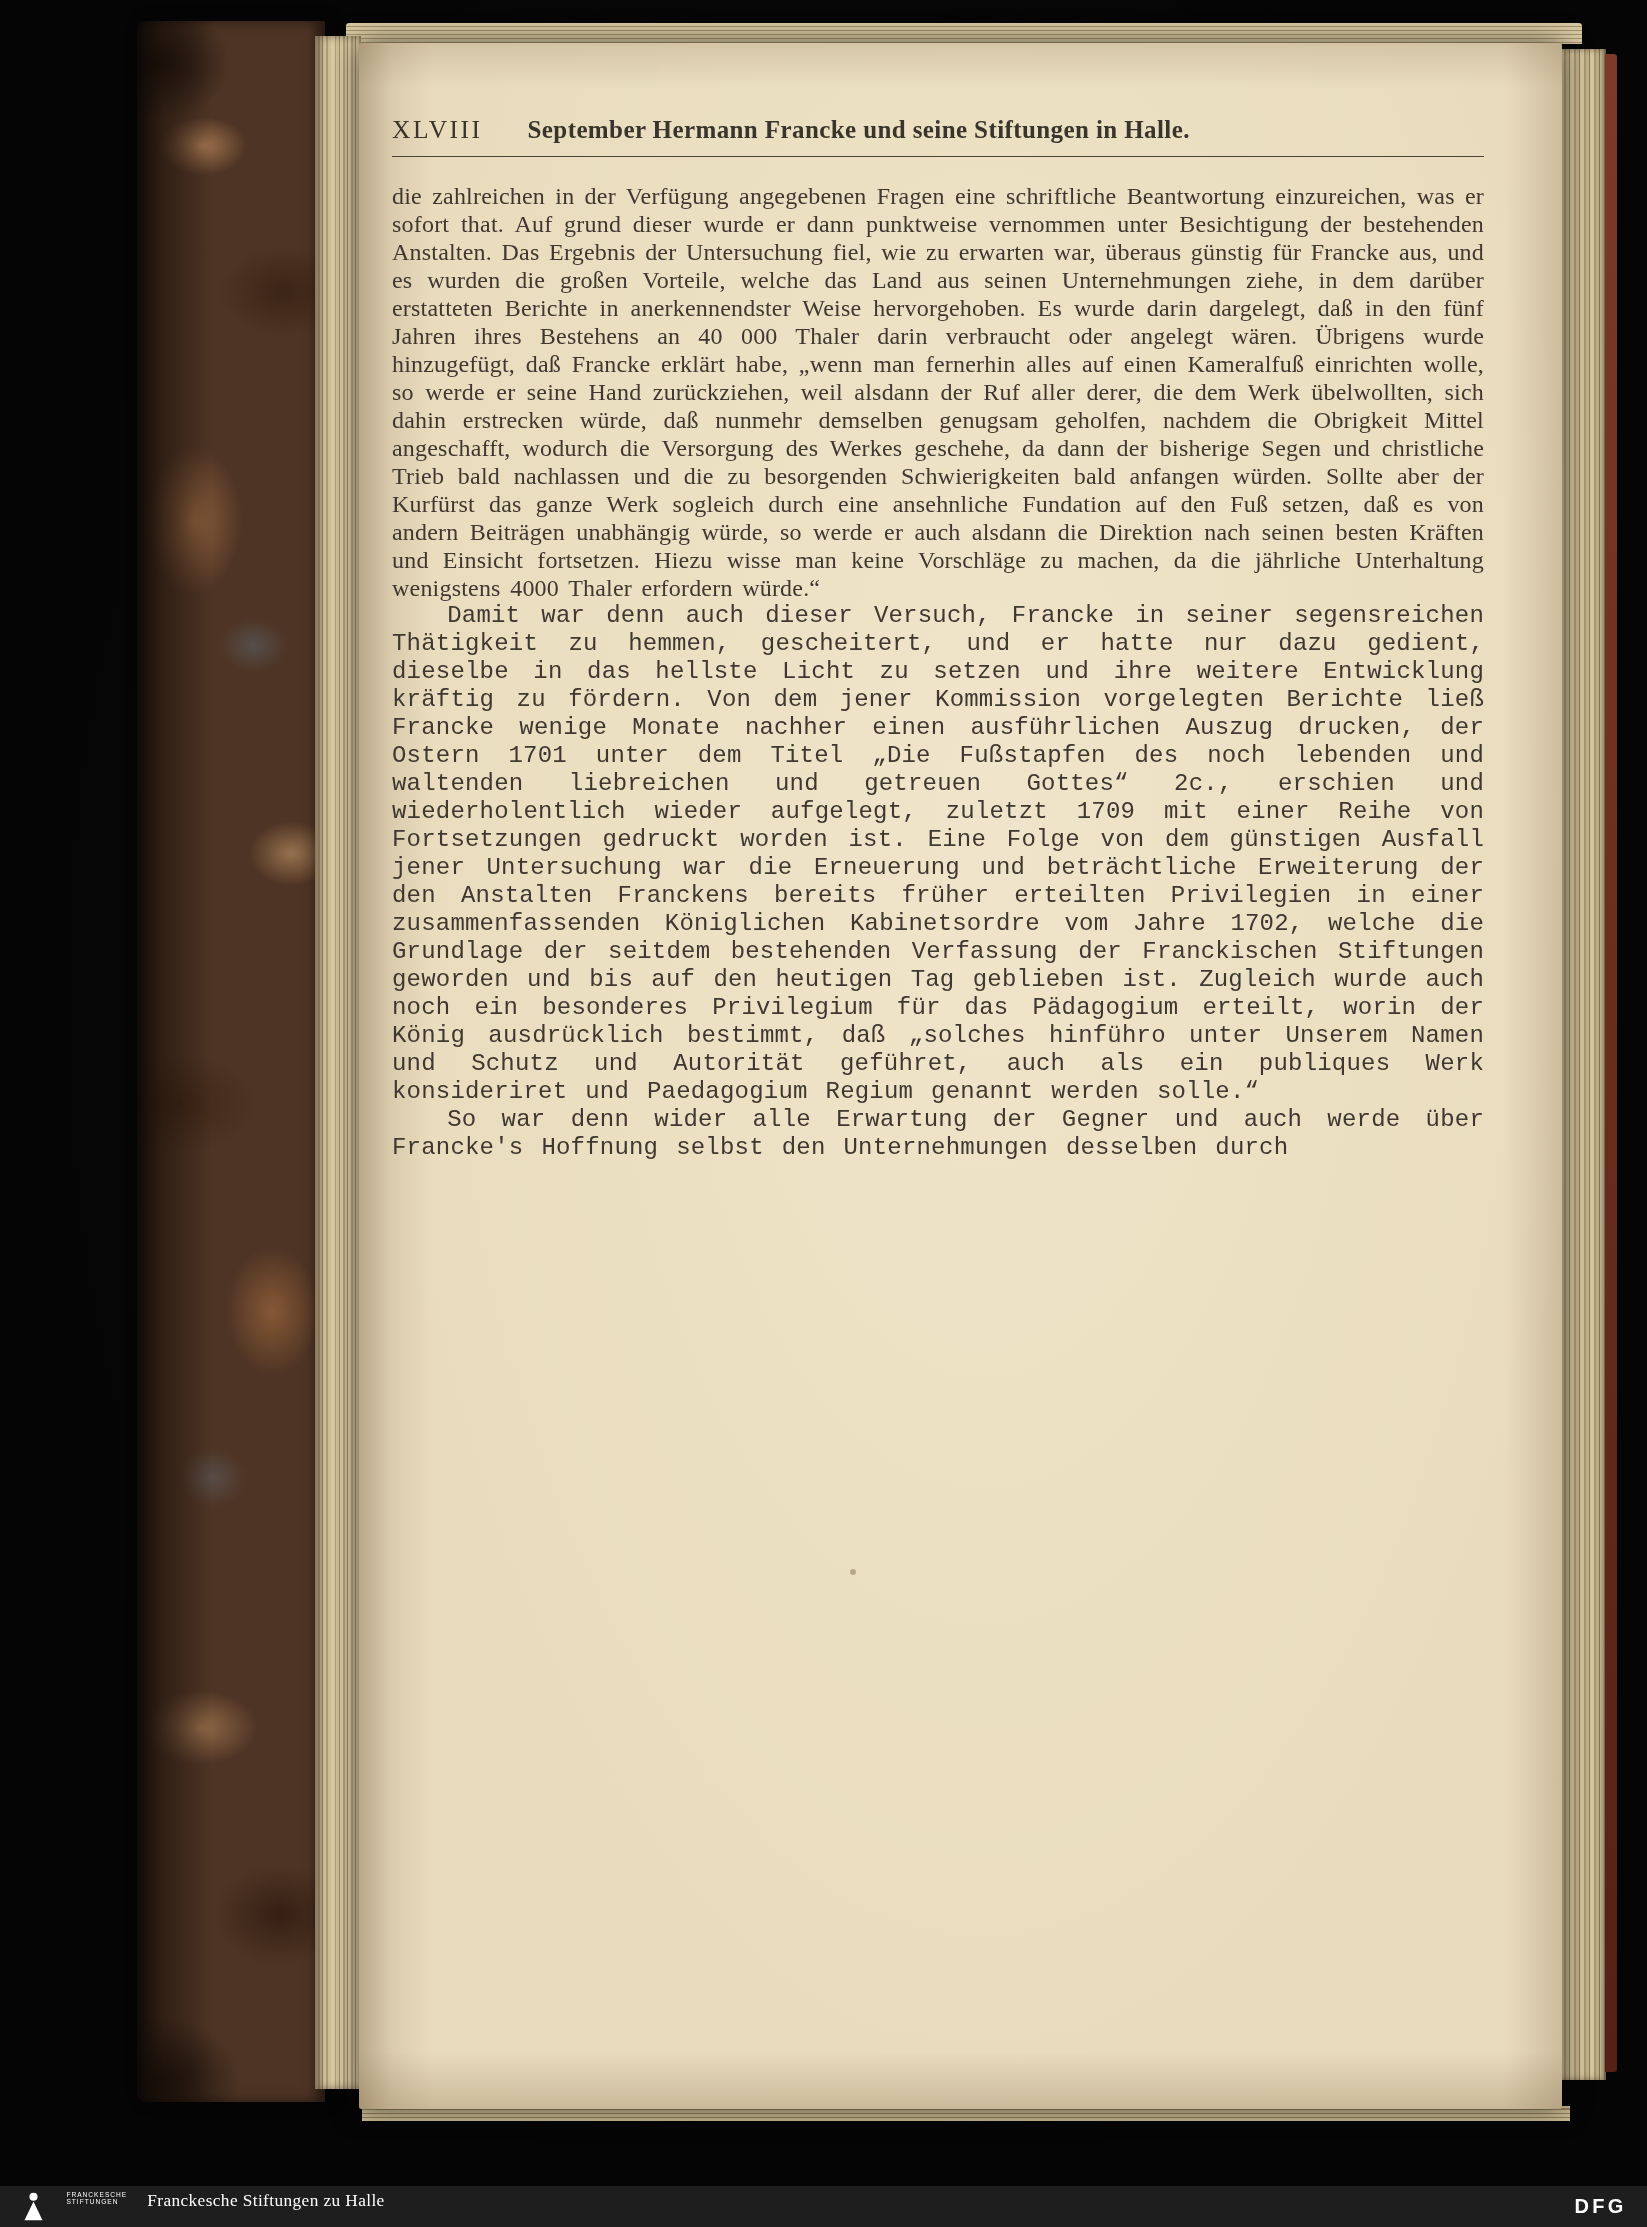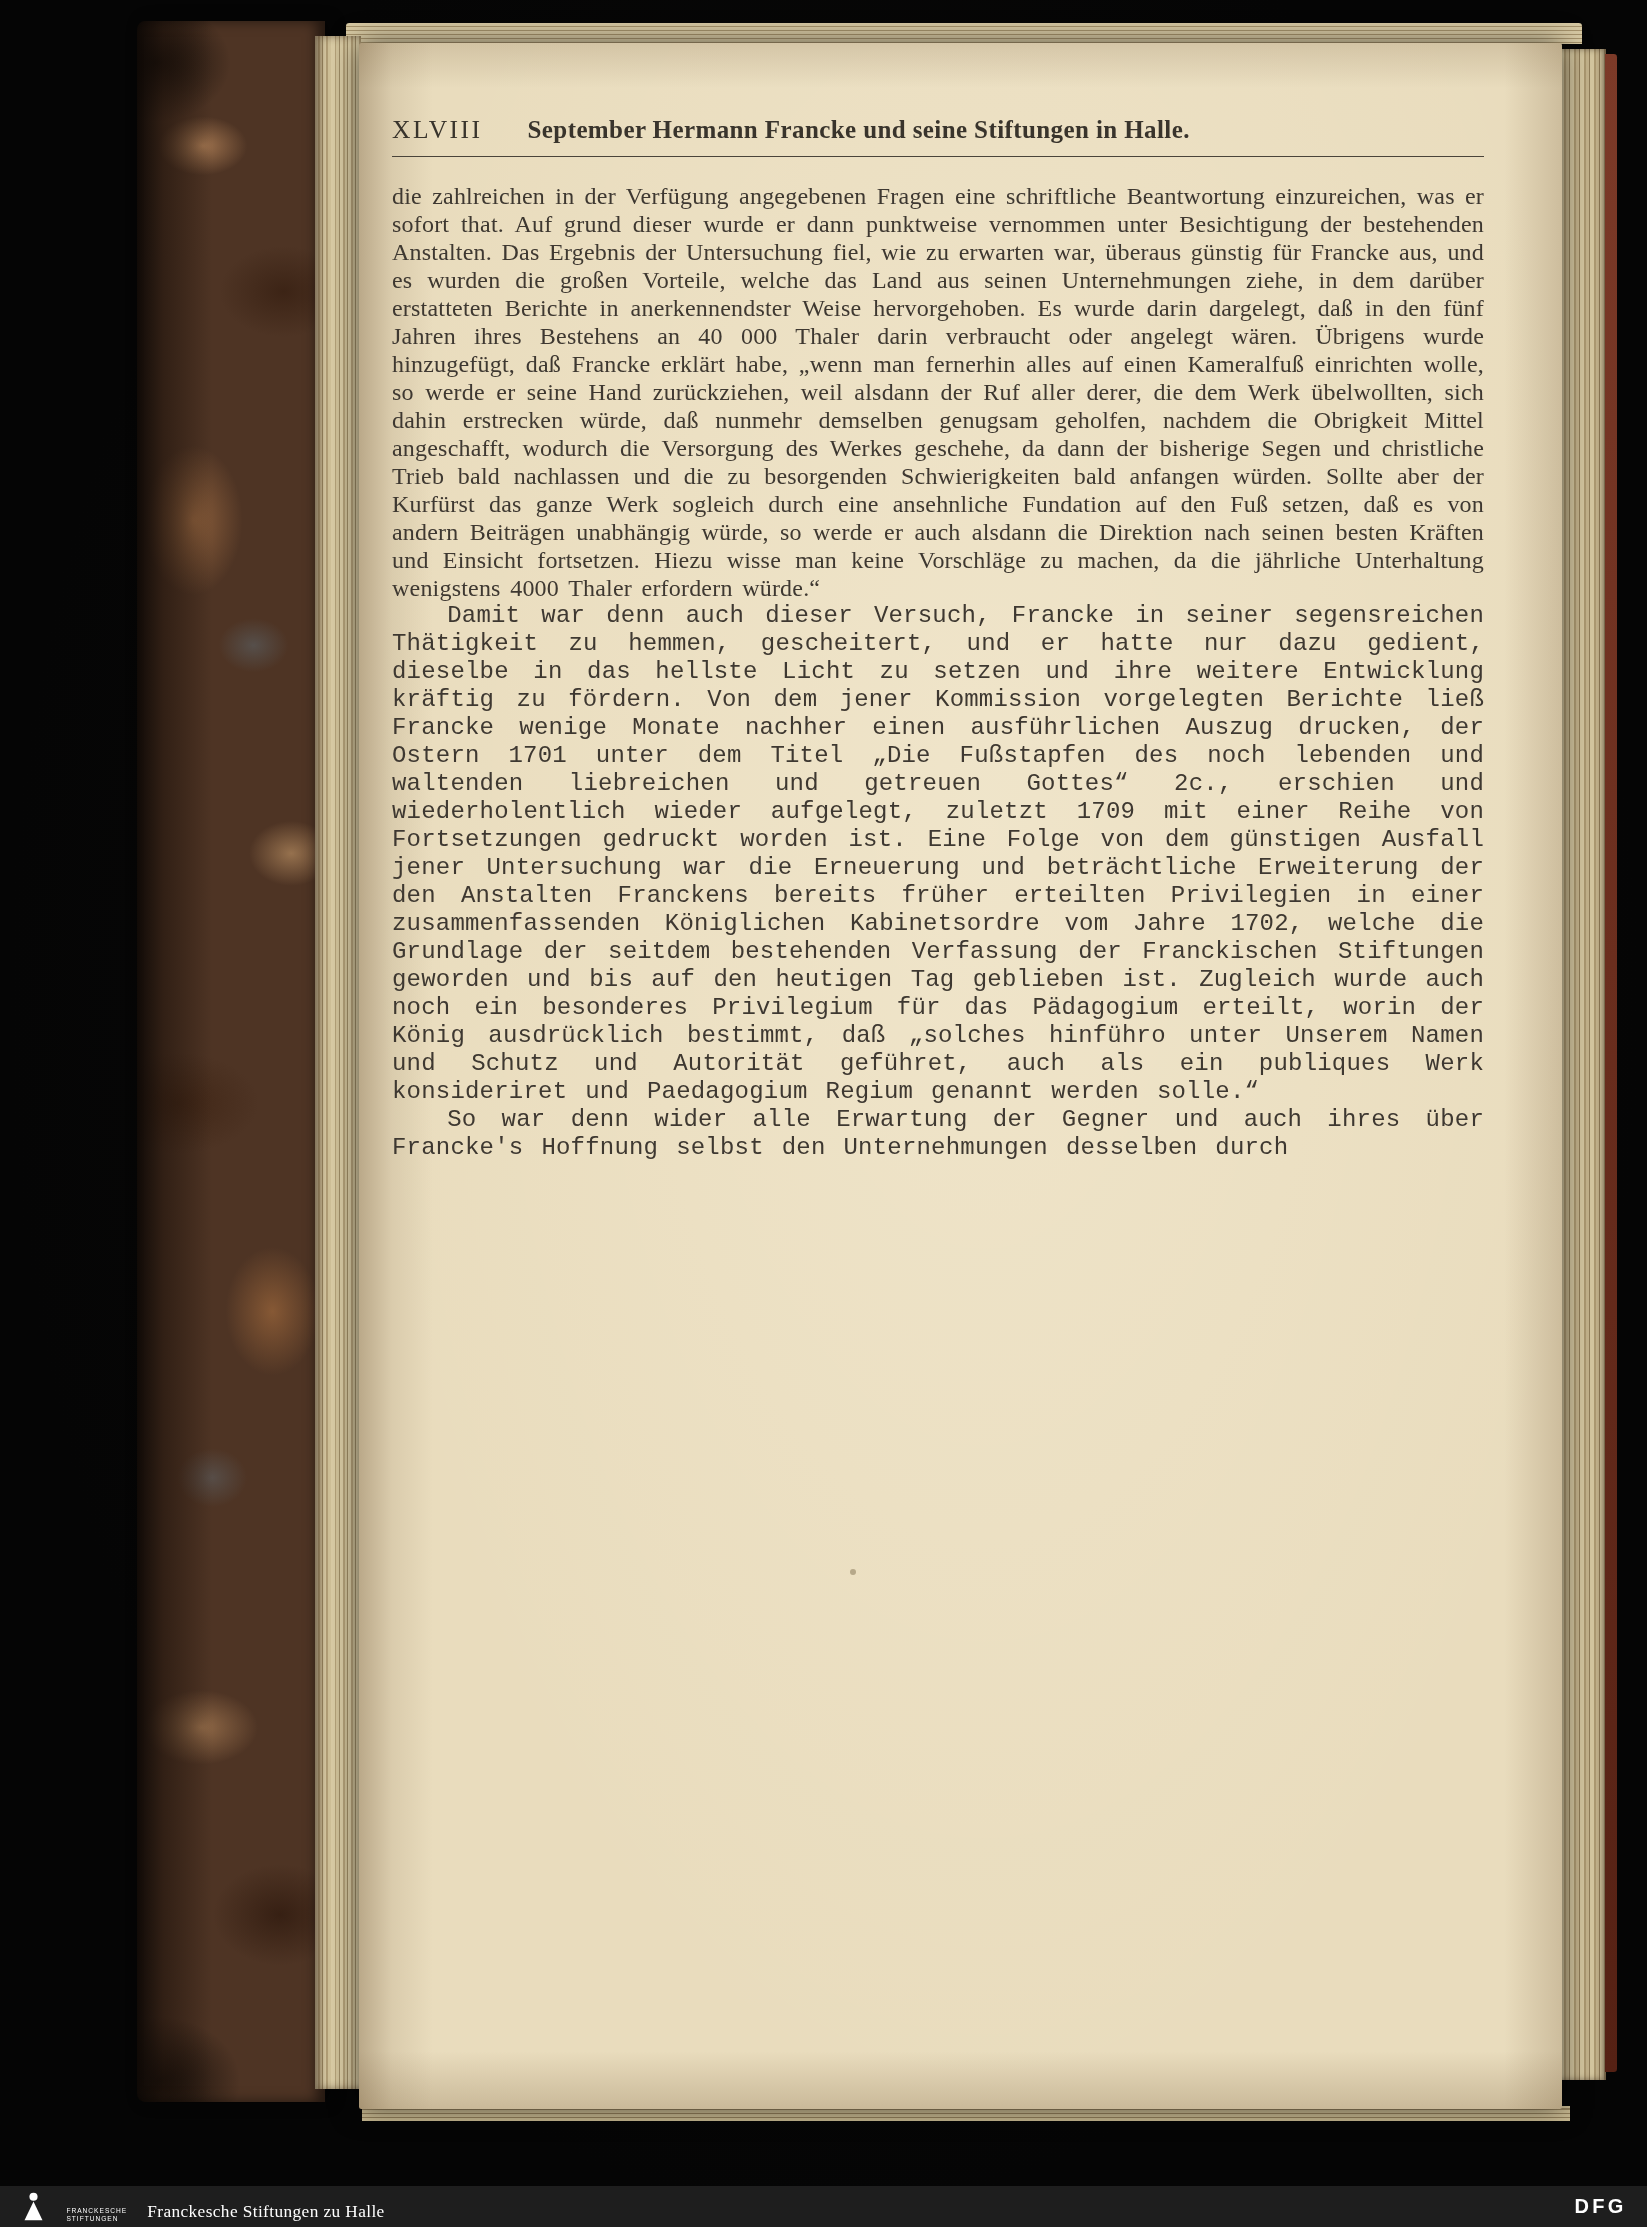--- a/index.html
+++ b/index.html
@@ -164,21 +164,21 @@
     width: 1648px; height: 41px;
     background: #1e1e1e;
     display: flex;
     align-items: center;
     justify-content: space-between;
     box-sizing: border-box;
     padding: 0 21.4px;
   }
   .footer-left {
     display: flex;
-    align-items: flex-end;
+    align-items: flex-start;
     gap: 20px;
   }
   .fs-logo { display: flex; align-items: center; }
   .fs-logo-text {
     display: flex;
     flex-direction: column;
     font-family: "Liberation Sans", sans-serif;
     font-size: 6.6px;
     letter-spacing: 1px;
     line-height: 7.4px;
@@ -212,21 +212,21 @@
 
   <div class="page">
     <div class="page-header">
       <span class="pagenum">XLVIII</span>
       <span class="running-title">September Hermann Francke und seine Stiftungen in Halle.</span>
     </div>
     <div class="header-rule"></div>
     <div class="page-body">
       <p class="para" lang="de">die zahlreichen in der Verfügung angegebenen Fragen eine schriftliche Beantwortung einzureichen, was er sofort that. Auf grund dieser wurde er dann punktweise vernommen unter Besichtigung der bestehenden Anstalten. Das Ergebnis der Untersuchung fiel, wie zu erwarten war, überaus günstig für Francke aus, und es wurden die großen Vorteile, welche das Land aus seinen Unternehmungen ziehe, in dem darüber erstatteten Berichte in anerkennendster Weise hervorgehoben. Es wurde darin dargelegt, daß in den fünf Jahren ihres Bestehens an 40 000 Thaler darin verbraucht oder angelegt wären. Übrigens wurde hinzugefügt, daß Francke erklärt habe, „wenn man fernerhin alles auf einen Kameralfuß einrichten wolle, so werde er seine Hand zurückziehen, weil alsdann der Ruf aller derer, die dem Werk übelwollten, sich dahin erstrecken würde, daß nunmehr demselben genugsam geholfen, nachdem die Obrigkeit Mittel angeschafft, wodurch die Versorgung des Werkes geschehe, da dann der bisherige Segen und christliche Trieb bald nachlassen und die zu besorgenden Schwierigkeiten bald anfangen würden. Sollte aber der Kurfürst das ganze Werk sogleich durch eine ansehnliche Fundation auf den Fuß setzen, daß es von andern Beiträgen unabhängig würde, so werde er auch alsdann die Direktion nach seinen besten Kräften und Einsicht fortsetzen. Hiezu wisse man keine Vorschläge zu machen, da die jährliche Unterhaltung wenigstens 4000 Thaler erfordern würde.“</p>
       <p class="para indent" lang="de">Damit war denn auch dieser Versuch, Francke in seiner segensreichen Thätigkeit zu hemmen, gescheitert, und er hatte nur dazu gedient, dieselbe in das hellste Licht zu setzen und ihre weitere Entwicklung kräftig zu fördern. Von dem jener Kommission vorgelegten Berichte ließ Francke wenige Monate nachher einen ausführlichen Auszug drucken, der Ostern 1701 unter dem Titel „Die Fußstapfen des noch lebenden und waltenden liebreichen und getreuen Gottes“ 2c., erschien und wiederholentlich wieder aufgelegt, zuletzt 1709 mit einer Reihe von Fortsetzungen gedruckt worden ist. Eine Folge von dem günstigen Ausfall jener Untersuchung war die Erneuerung und beträchtliche Erweiterung der den Anstalten Franckens bereits früher erteilten Privilegien in einer zusammenfassenden Königlichen Kabinetsordre vom Jahre 1702, welche die Grundlage der seitdem bestehenden Verfassung der Franckischen Stiftungen geworden und bis auf den heutigen Tag geblieben ist. Zugleich wurde auch noch ein besonderes Privilegium für das Pädagogium erteilt, worin der König ausdrücklich bestimmt, daß „solches hinführo unter Unserem Namen und Schutz und Autorität geführet, auch als ein publiques Werk konsideriret und Paedagogium Regium genannt werden solle.“</p>
-      <p class="para indent" lang="de">So war denn wider alle Erwartung der Gegner und auch ihres über Francke's Hoffnung selbst den Unternehmungen desselben durch</p>
+      <p class="para indent" lang="de">So war denn wider alle Erwartung der Gegner und auch werde über Francke's Hoffnung selbst den Unternehmungen desselben durch</p>
     </div>
     <div class="speck"></div>
   </div>
 
   <div class="footer-bar">
     <div class="footer-left">
       <span class="fs-logo">
         <svg width="25" height="31" viewBox="0 0 30 38" aria-hidden="true">
           <circle cx="15" cy="7" r="5" fill="#ffffff"></circle>
           <path d="M4 36 L15 13 L26 36 Z" fill="#ffffff"></path>

